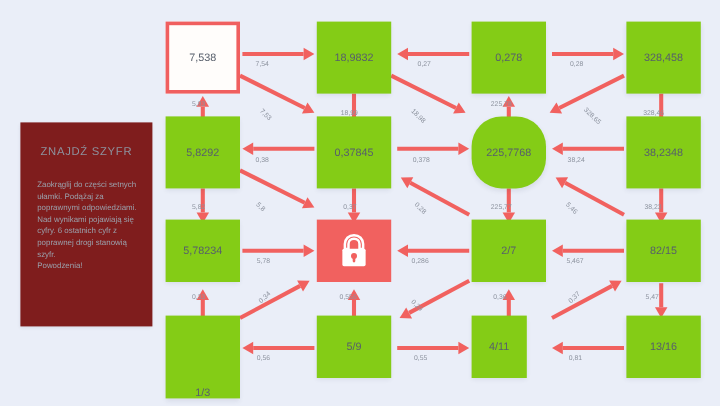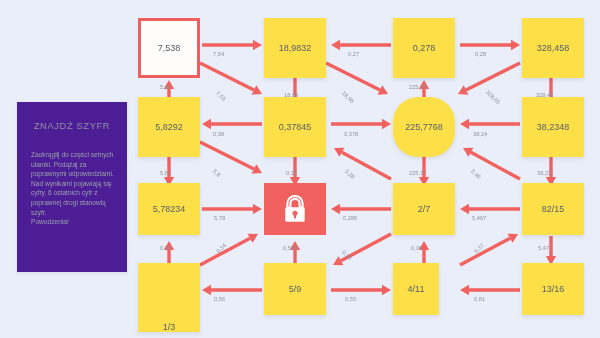--- a/index.html
+++ b/index.html
@@ -25,34 +25,34 @@
   }
   #start-banner .label{
     position:absolute;left:0;top:8px;width:92px;height:28px;
     line-height:28px;text-align:center;
     color:#ffffff;font-size:8.5px;font-weight:bold;letter-spacing:1.2px;
   }
 
   
   #info-panel{
     position:absolute;left:17px;top:102px;width:110px;height:170px;
-    background:#4c1d95;box-shadow:0 1px 3px rgba(40,50,80,.10);
+    background:#7f1d1d;box-shadow:0 1px 3px rgba(40,50,80,.10);
   }
   #info-title{
     position:absolute;left:0;top:18px;width:110px;text-align:center;
     font-size:9.4px;color:#8d939f;letter-spacing:.6px;
   }
   #info-body{
     position:absolute;left:14px;top:48px;width:86px;
     font-size:6.6px;line-height:9.6px;color:#9aa0ab;white-space:pre-line;
   }
 
   
   .node{
-    position:absolute;background:#fde047;
+    position:absolute;background:#84cc16;
     box-shadow:0 2px 4px rgba(40,50,80,.10);
     display:flex;align-items:center;justify-content:center;
     font-size:9px;color:#575f6b;
   }
   .node.start-node{
     background:#fffdfb;border:3px solid #f05f5f;box-shadow:none;
   }
   .node.lock-node{
     background:#f1615f;box-shadow:none;
   }

